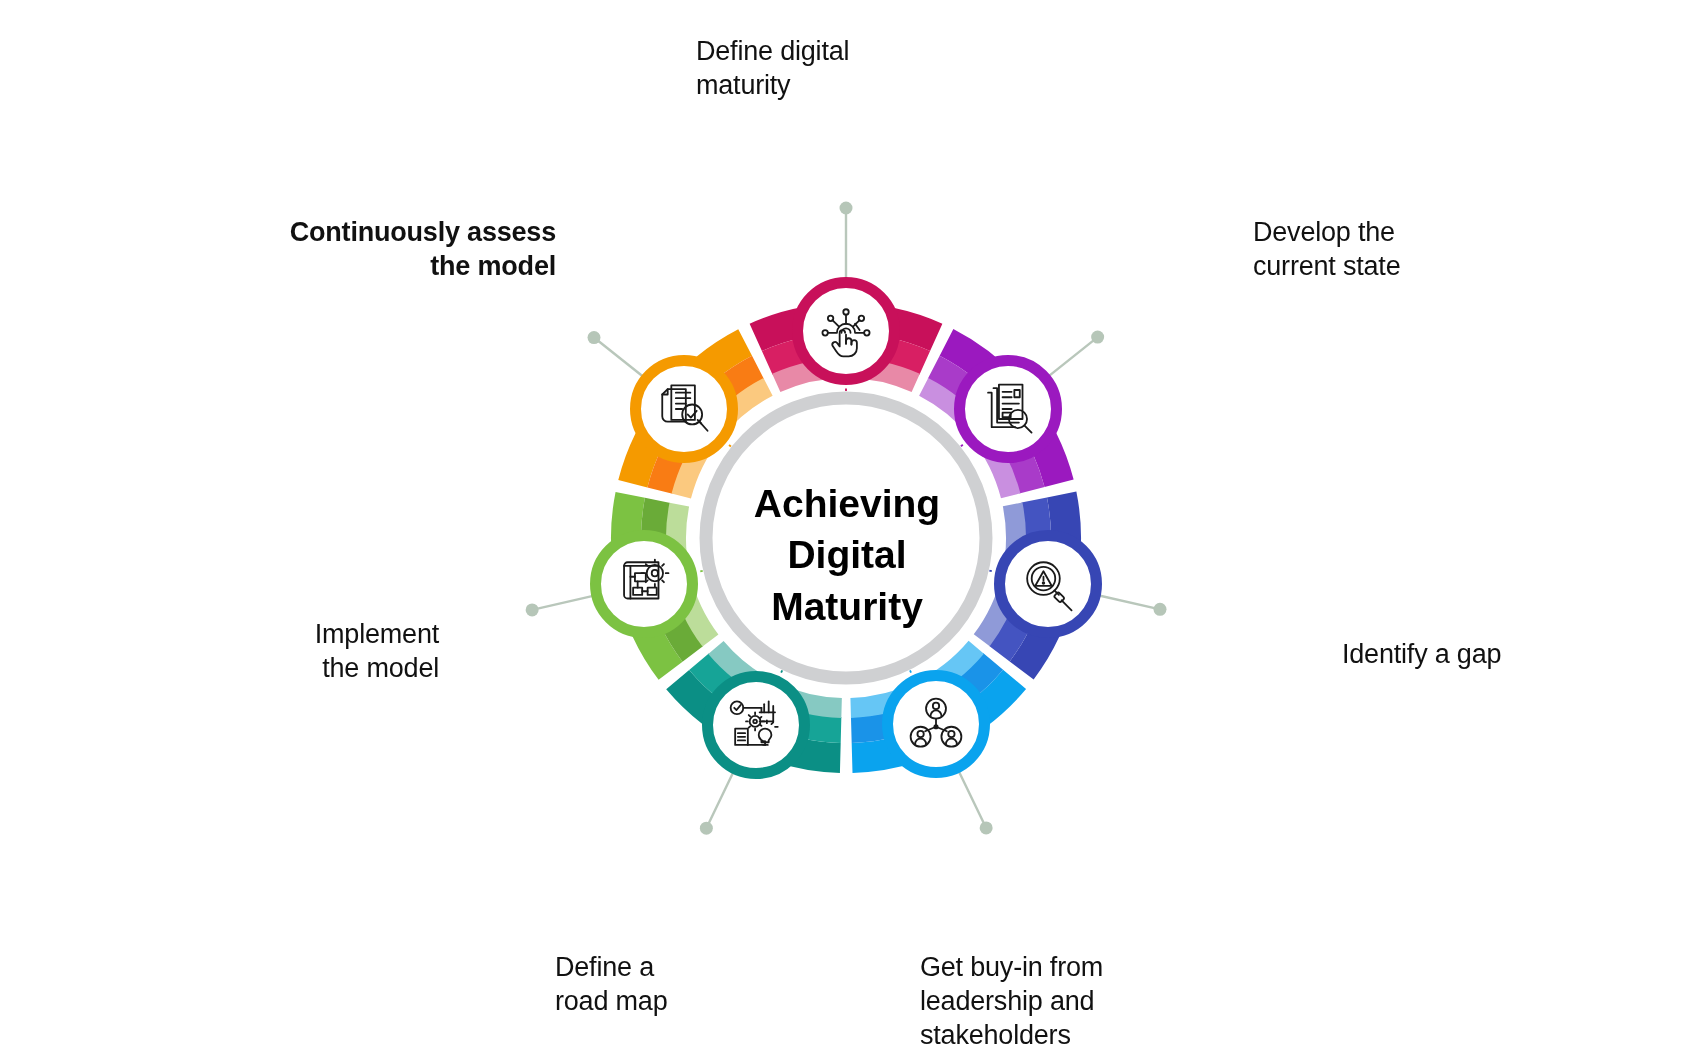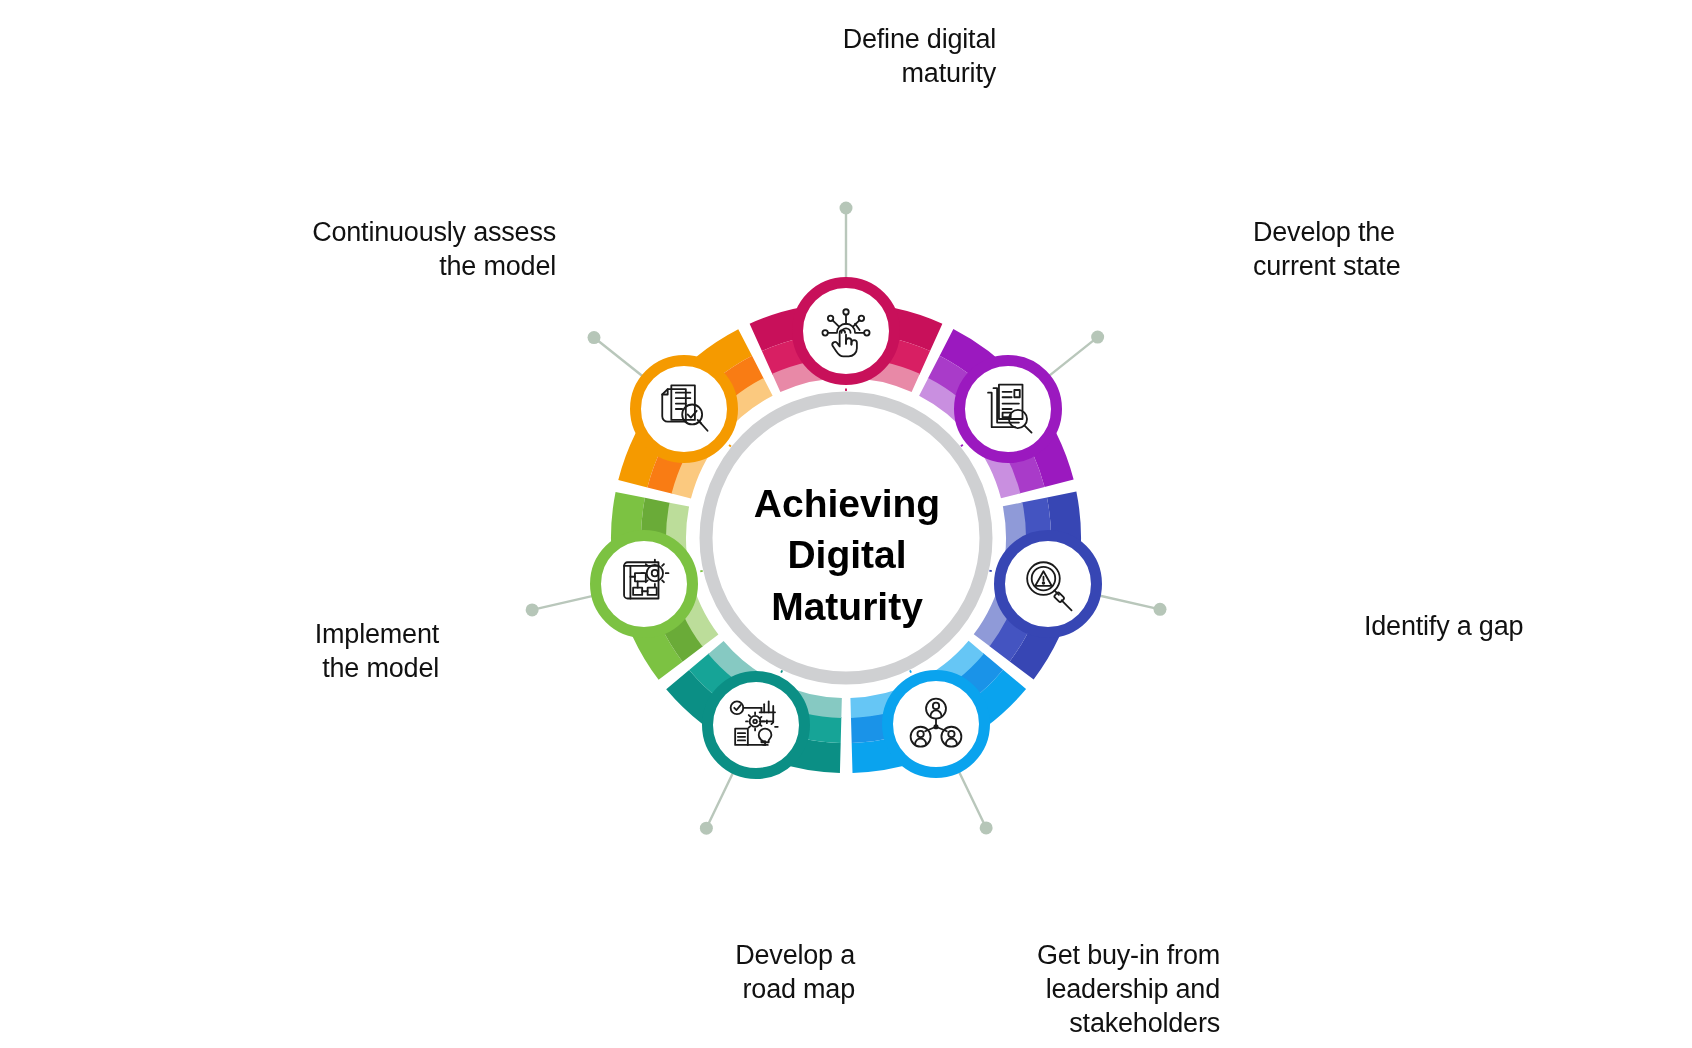--- a/index.html
+++ b/index.html
@@ -16,21 +16,21 @@
     position:absolute;
     color:#111111;
     font-family:"Liberation Sans", sans-serif;
     font-size:27px;
     line-height:1.26;
     letter-spacing:-0.2px;
     white-space:pre-line;
   }
   .label.r{text-align:right;}
   .label.l{text-align:left;}
-  .label.c{text-align:right;}
+  .label.c{text-align:left;margin-top:12px;}
 
   .center-text{
     position:absolute;
     left:722px;top:478px;width:250px;
     text-align:center;
     font-family:"Liberation Sans", sans-serif;
     font-weight:bold;
     font-size:39px;
     line-height:1.32;
     color:#000000;
@@ -245,24 +245,24 @@
         <line x1="49" y1="46" x2="58" y2="56"></line>
         <path d="M47 44l4 4"></path>
       </svg>
     </div>
   </div>
 
   <div class="label c" id="lbl0" style="width: 300px; left: 696px; top: 22px;">Define digital
 maturity</div>
   <div class="label l" id="lbl1" style="width: 300px; left: 1253px; top: 215px;">Develop the
 current state</div>
-  <div class="label l" id="lbl2" style="width: 300px; left: 1342px; top: 609px; margin-left: 22px;">Identify a gap</div>
+  <div class="label l" id="lbl2" style="width: 300px; left: 1342px; top: 637px;">Identify a gap</div>
   <div class="label c" id="lbl3" style="width: 300px; left: 920px; top: 938px;">Get buy-in from
 leadership and
 stakeholders</div>
-  <div class="label c" id="lbl4" style="width: 300px; left: 555px; top: 938px;">Develop a
+  <div class="label c" id="lbl4" style="width: 300px; left: 555px; top: 938px;">Define a
 road map</div>
   <div class="label r" id="lbl5" style="width: 300px; left: 139px; top: 617px;">Implement
 the model</div>
-  <div class="label r" id="lbl6" style="width: 300px; left: 256px; top: 215px;">Continuously assess
+  <div class="label r" id="lbl6" style="width: 300px; left: 256px; top: 215px; font-weight: bold;">Continuously assess
 the model</div>
 
 </div>
 
 </body></html>

